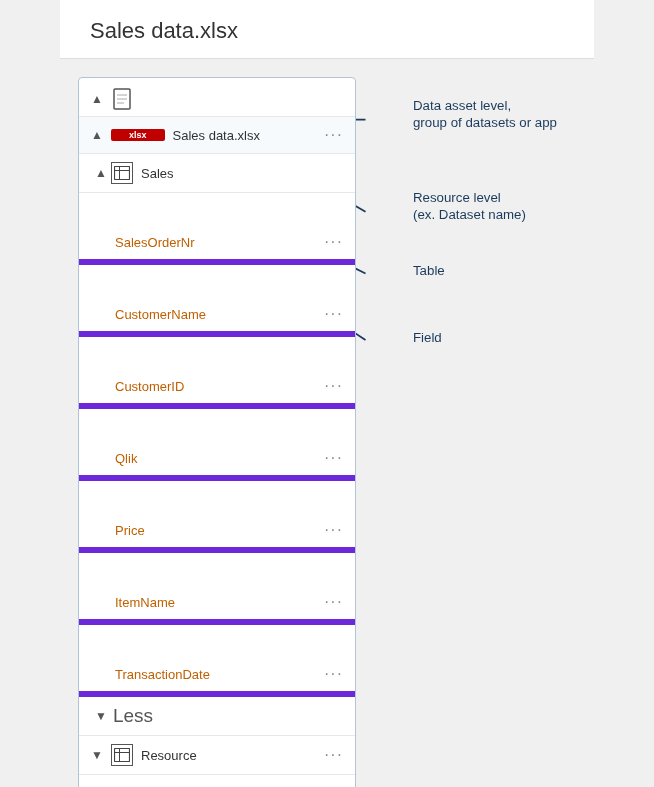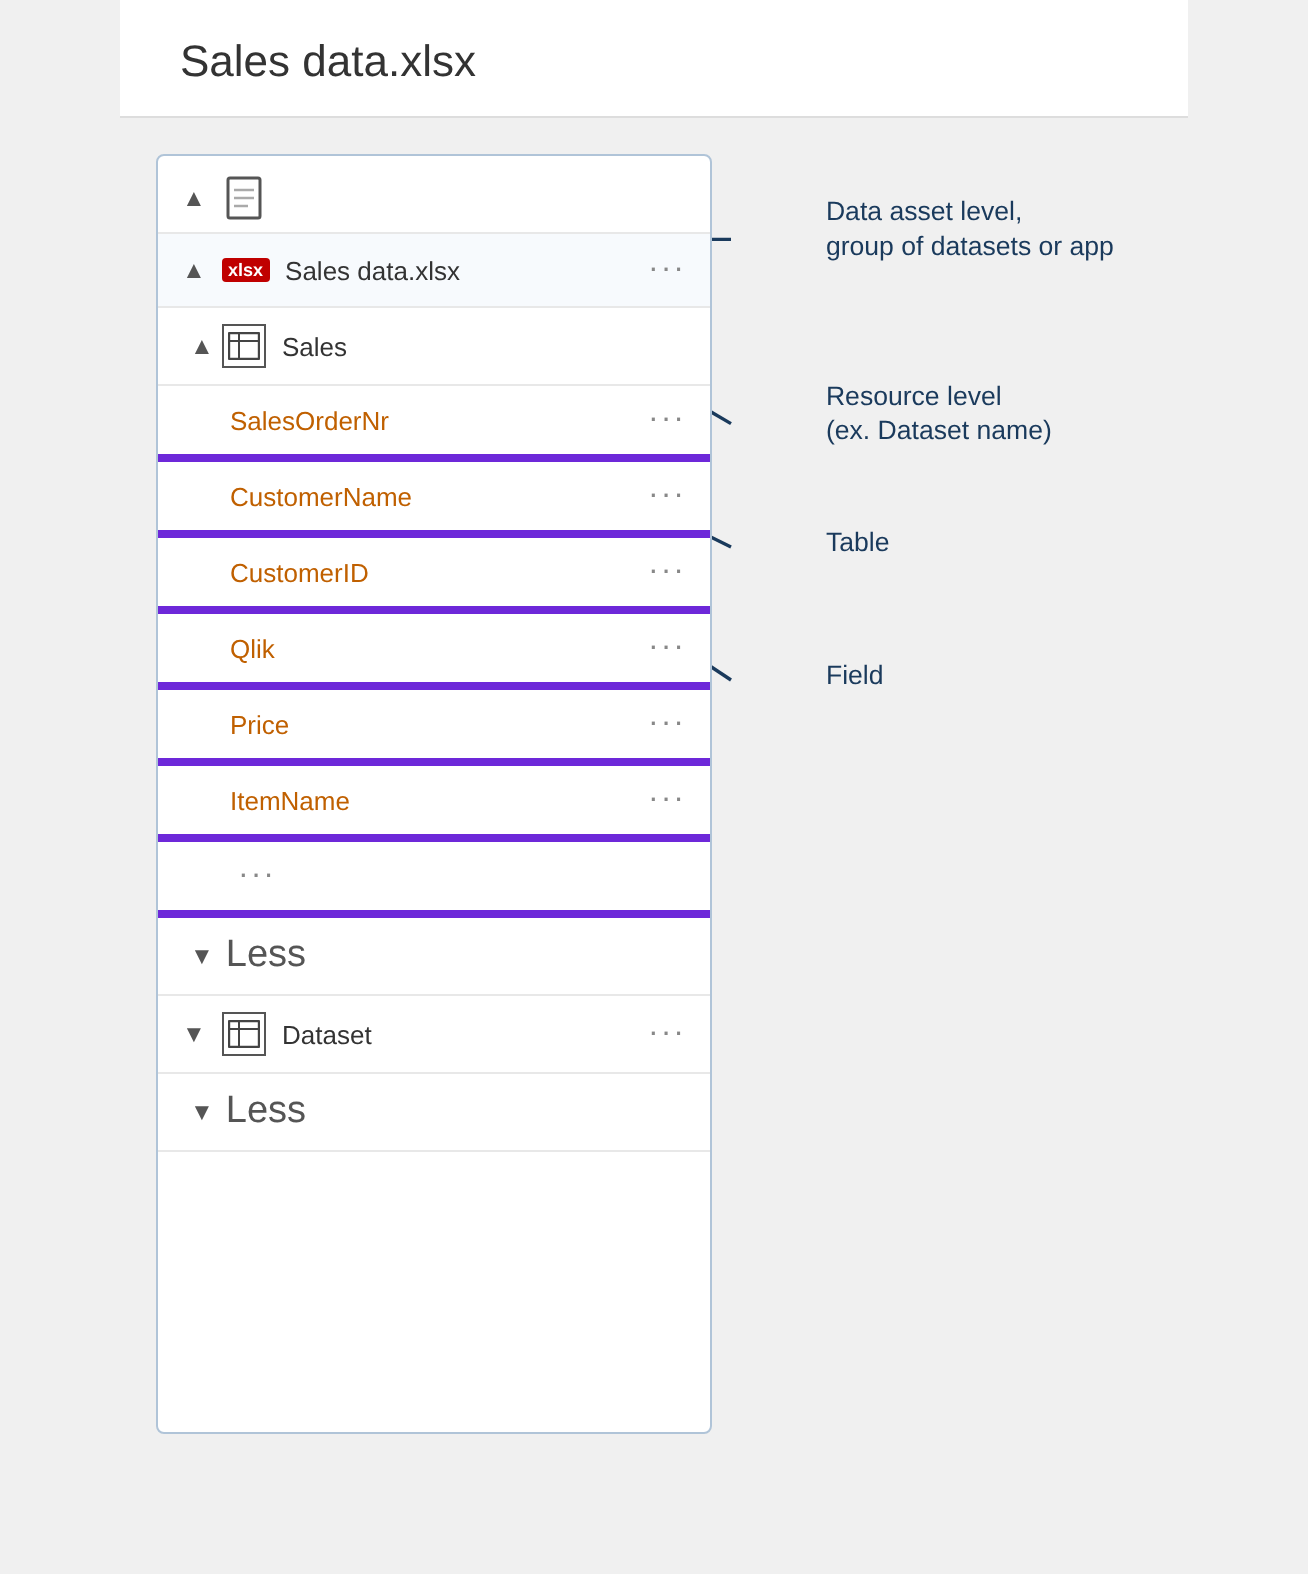--- a/index.html
+++ b/index.html
@@ -114,21 +114,21 @@
       padding: 8px 8px 8px 8px;
       border-bottom: 1px solid #e8e8e8;
       background: #f7fafd;
     }
 
     .xlsx-badge {
       background: #c00000;
       color: #fff;
       font-size: 9px;
       font-weight: 700;
-      padding: 1px 3px;
+      padding: 1px 18px;
       border-radius: 2px;
       margin-right: 8px;
       letter-spacing: 0;
       white-space: nowrap;
     }
 
     .resource-name {
       font-size: 13px;
       color: #333;
       flex: 1;
@@ -165,21 +165,22 @@
       font-size: 13px;
       color: #333;
       flex: 1;
     }
 
     
     .field-row {
       display: flex;
       align-items: center;
       padding: 8px 8px 8px 36px;
-      border-bottom: 4px solid #6d28d9;
+      border-bottom: 6px solid #6d28d9;
+      margin-top: 32px;
     }
 
     .field-name {
       font-size: 13px;
       color: #c06000;
       flex: 1;
     }
 
     .field-dots {
       font-size: 16px;
@@ -292,38 +293,39 @@
         <span class="field-name">Price</span>
         <span class="field-dots">···</span>
       </div>
 
       <div class="field-row">
         <span class="field-name">ItemName</span>
         <span class="field-dots">···</span>
       </div>
 
       <div class="field-row">
+        <span class="field-name">TransactionDate</span>
         <span class="field-dots">···</span>
       </div>
 
       <div class="less-row">
         <span class="less-chevron">▼</span>
         <span class="less-text">Less</span>
       </div>
 
       <div class="customer-row">
         <div class="chevron-btn">▼</div>
         <div class="table-icon" style="margin-right:8px;">
           <svg width="16" height="14" viewBox="0 0 16 14" fill="none" xmlns="http://www.w3.org/2000/svg">
             <rect x="0.5" y="0.5" width="15" height="13" rx="0.5" stroke="#444" stroke-width="1.2" fill="white"></rect>
             <line x1="0.5" y1="4.5" x2="15.5" y2="4.5" stroke="#444" stroke-width="1"></line>
             <line x1="5.5" y1="0.5" x2="5.5" y2="13.5" stroke="#444" stroke-width="1"></line>
           </svg>
         </div>
-        <span class="table-name">Dataset</span>
+        <span class="table-name">Resource</span>
         <span class="dots-btn">···</span>
       </div>
 
       <div class="less-row">
         <span class="less-chevron">▼</span>
         <span class="less-text">Less</span>
       </div>
 
     </div>
 

